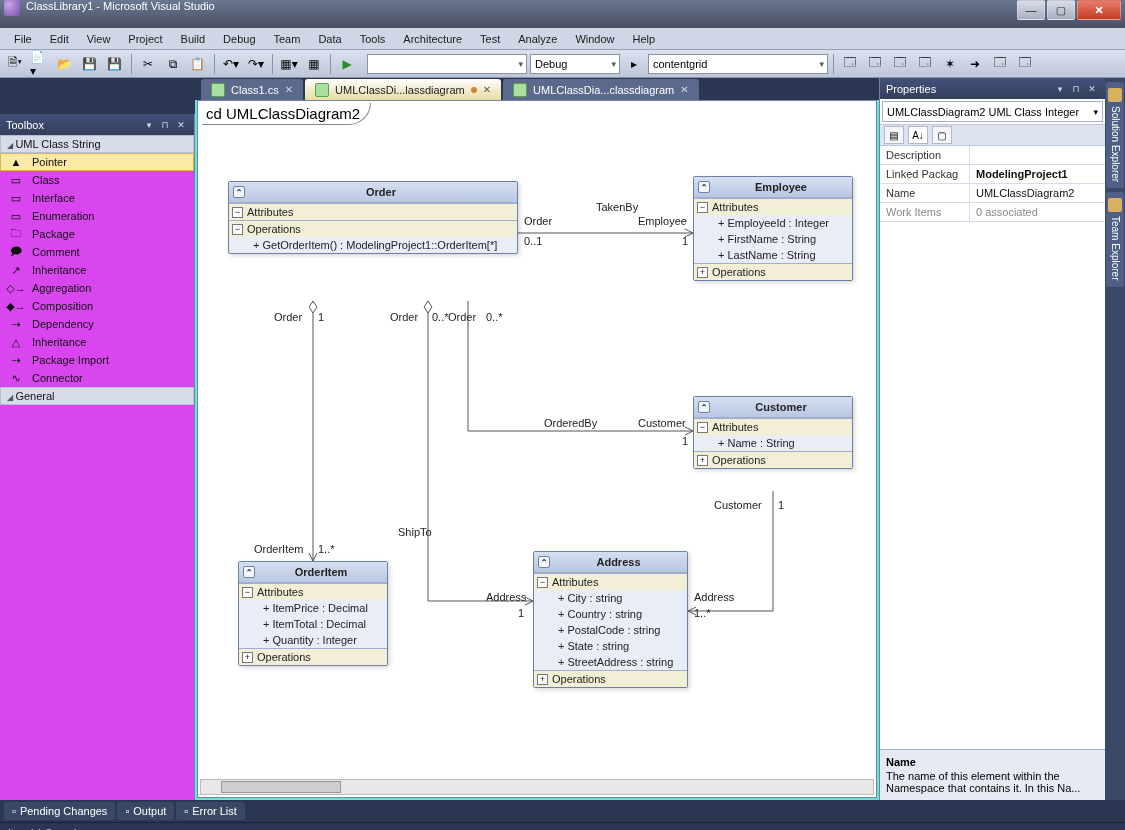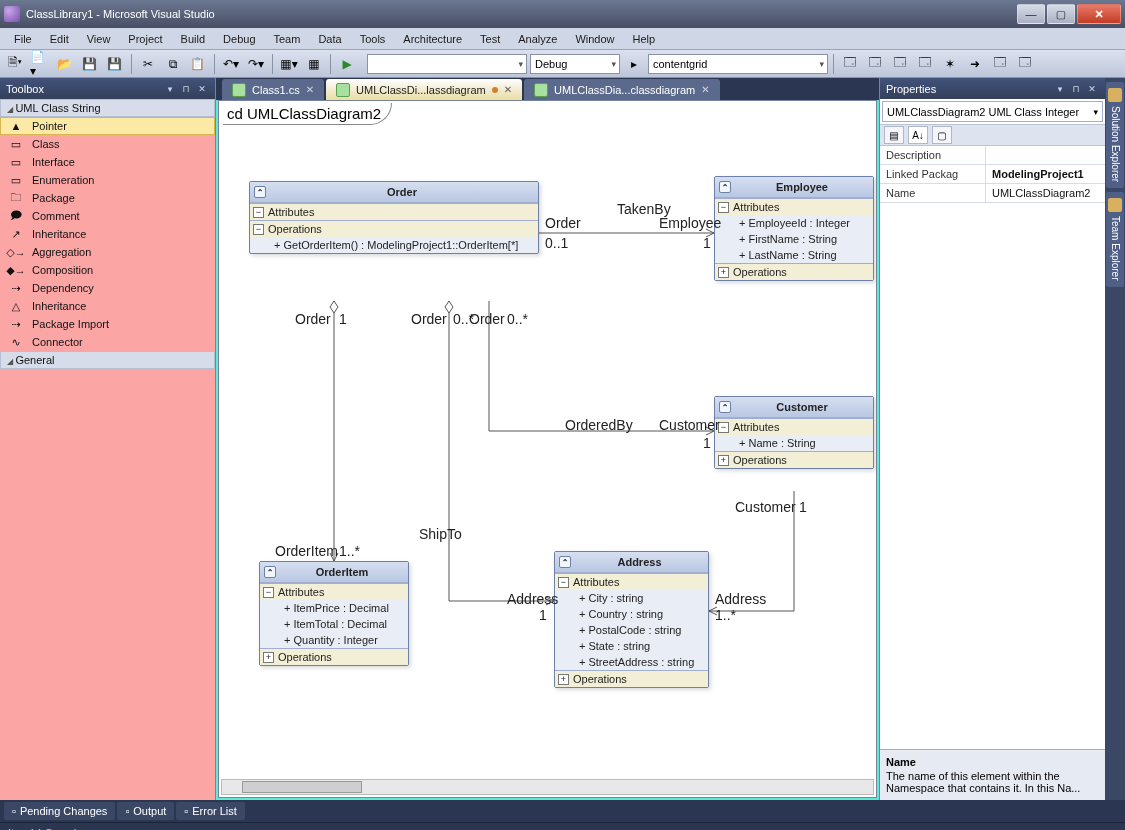--- a/index.html
+++ b/index.html
@@ -1,19 +1,19 @@
 <!DOCTYPE html>
 <html><head>
 <meta charset="utf-8">
 <style>
 * { margin:0; padding:0; box-sizing:border-box; font-family:"Segoe UI",Tahoma,sans-serif; font-size:11px; }
 body { width:1125px; height:830px; background:#fff; overflow:hidden; }
 
 
-.titlebar { height:28px; background:linear-gradient(#6b7891,#484e64); display:flex; align-items:center; padding:0 4px; color:#fff; }
+.titlebar { height:28px; background:linear-gradient(#6b7891,#484e64); display:flex; align-items:flex-start; padding:0 4px; color:#fff; }
 .titlebar .logo { width:16px; height:16px; margin-right:6px; background:radial-gradient(circle at 30% 30%,#c7a6e8,#7b4fb0); border-radius:2px; }
 .titlebar .spacer { flex:1; }
 .titlebar .winbtn { height:20px; display:flex; align-items:center; justify-content:center; margin-left:2px; border:1px solid rgba(255,255,255,.3); border-radius:2px; }
 .winbtn.min,.winbtn.max{width:28px;background:linear-gradient(#d8dde8,#aab0c2);color:#222;}
 .winbtn.close{width:44px;background:linear-gradient(#e87a6a,#c33b22);color:#fff;font-weight:bold;}
 
 
 .menubar { height:22px; background:#cfd6e5; display:flex; align-items:center; padding:0 6px; gap:2px; border-bottom:1px solid #9aa3b5; }
 .menubar span { padding:2px 8px; color:#1a1a1a; }
 
@@ -24,21 +24,21 @@
 .tcombo { height:20px; border:1px solid #8a93a6; background:#fff; padding:0 18px 0 4px; display:flex; align-items:center; position:relative; min-width:90px; }
 .tcombo::after { content:"▾"; position:absolute; right:3px; font-size:9px; color:#555; }
 
 
 .main { display:flex; height:722px; background:#2b3752; }
 .panel-head { height:21px; background:linear-gradient(#41527a,#343f5a); color:#fff; display:flex; align-items:center; padding:0 6px; font-size:11px; }
 .panel-head .spacer{flex:1;}
 .panel-head .pbtn{width:14px;height:14px;margin-left:2px;display:flex;align-items:center;justify-content:center;font-size:9px;color:#cfd6e5;}
 
 
-.toolbox { width:216px; background:#fca5a5; border-right:1px solid #7683a0; display:flex; flex-direction:column; }
+.toolbox { width:195px; background:#d946ef; border-right:1px solid #7683a0; display:flex; flex-direction:column;margin-top:36px; }
 .toolbox .cat { background:#d6dce9; border:1px solid #b6bfd1; padding:2px 6px; font-size:11px; color:#111; }
 .toolbox .cat::before { content:"◢ "; font-size:8px; color:#555; }
 .toolbox .item { padding:3px 6px 3px 8px; display:flex; align-items:center; gap:8px; color:#111; }
 .toolbox .item.sel { background:#fce9a6; border:1px solid #d6b64d; padding:2px 5px 2px 7px; }
 .toolbox .ticon { width:16px; height:12px; display:inline-flex; align-items:center; justify-content:center; }
 .toolbox .msg { padding:16px 12px; text-align:center; color:#333; }
 
 
 .center { flex:1; display:flex; flex-direction:column; background:#5eead4; }
 .tabs { height:22px; background:#2b3752; display:flex; align-items:flex-end; padding-left:6px; gap:0; }
@@ -52,33 +52,33 @@
 
 
 .uml { position:absolute; background:#e8edf6; border:1px solid #6d80a8; box-shadow:2px 2px 4px rgba(0,0,0,.15); border-radius:2px; }
 .uml .uh { background:linear-gradient(#d6dff0,#b9c7e2); text-align:center; font-weight:bold; padding:4px 4px 4px 20px; position:relative; color:#222; border-bottom:1px solid #a0aecf; }
 .uml .uh .chev { position:absolute; left:4px; top:4px; width:12px; height:12px; border:1px solid #6d80a8; background:#f2f5fb; font-size:8px; display:flex; align-items:center; justify-content:center; border-radius:2px; }
 .uml .sec { border-top:1px solid #a0aecf; }
 .uml .secHead { background:#f3efd6; padding:2px 4px 2px 18px; position:relative; color:#222; }
 .uml .secHead .tog { position:absolute; left:3px; top:3px; width:11px;height:11px; border:1px solid #777; background:#fff; font-size:9px; line-height:9px; text-align:center; }
 .uml .attr { padding:2px 4px 2px 24px; color:#222; }
 
-.lbl { position:absolute; font-size:14px; color:#222; background:transparent; }
+.lbl { position:absolute; font-size:11px; color:#222; background:transparent; }
 
 svg.conn { position:absolute; left:0; top:0; pointer-events:none; }
 
 
 .properties { width:226px; background:#ffffff; border-left:1px solid #7683a0; display:flex; flex-direction:column; }
 .prop-sel { height:21px; border:1px solid #a0aecf; margin:2px; background:#fff; padding:2px 4px; display:flex; align-items:center; position:relative; }
 .prop-sel::after{content:"▾";position:absolute;right:4px;font-size:9px;}
 .prop-toolbar { height:22px; background:#dde3ef; border-top:1px solid #bcc5d8; border-bottom:1px solid #bcc5d8; display:flex; align-items:center; padding:0 4px; gap:4px; }
 .prop-toolbar .pb{width:20px;height:18px;border:1px solid #b0b8cc;background:#f4f6fb;display:flex;align-items:center;justify-content:center;font-size:10px;}
 .prop-grid { flex:1; overflow:auto; }
 .prop-row { display:flex; border-bottom:1px solid #d6dce9; }
-.prop-row .k { width:106px; padding:3px 6px; color:#333; border-right:1px solid #d6dce9; }
+.prop-row .k { width:90px; padding:3px 6px; color:#333; border-right:1px solid #d6dce9; }
 .prop-row .v { flex:1; padding:3px 6px; color:#111; }
 .prop-row.ro .k,.prop-row.ro .v{color:#888;}
 .prop-help { border-top:1px solid #a0aecf; background:#e6eaf2; padding:6px; }
 .prop-help .t{font-weight:bold;margin-bottom:2px;}
 
 
 .dock { width:20px; background:#3a4866; display:flex; flex-direction:column; align-items:center; padding-top:4px; gap:4px; }
 .dock .dt { writing-mode:vertical-rl; background:#4f5f85; color:#fff; padding:6px 2px; border-radius:2px; font-size:10px; display:flex; align-items:center; gap:4px; }
 .dock .dicon{width:14px;height:14px;background:#d8b060;border-radius:2px;}
 
@@ -383,20 +383,24 @@
           <div class="v" style=""></div>
         </div>
         <div class="prop-row">
           <div class="k">Linked Packag</div>
           <div class="v" style="font-weight:bold">ModelingProject1</div>
         </div>
         <div class="prop-row">
           <div class="k">Name</div>
           <div class="v" style="font-weight:normal">UMLClassDiagram2</div>
         </div>
+        <div class="prop-row ro">
+          <div class="k">Work Items</div>
+          <div class="v" style="">0 associated</div>
+        </div>
       </div>
     <div class="prop-help">
       <div class="t">Name</div>
       <div>The name of this element within the Namespace that contains it. In this Na...</div>
     </div>
   </div>
 
   <div class="dock" id="dock">
       <div class="dt"><span class="dicon"></span>Solution Explorer</div>
       <div class="dt"><span class="dicon"></span>Team Explorer</div>

